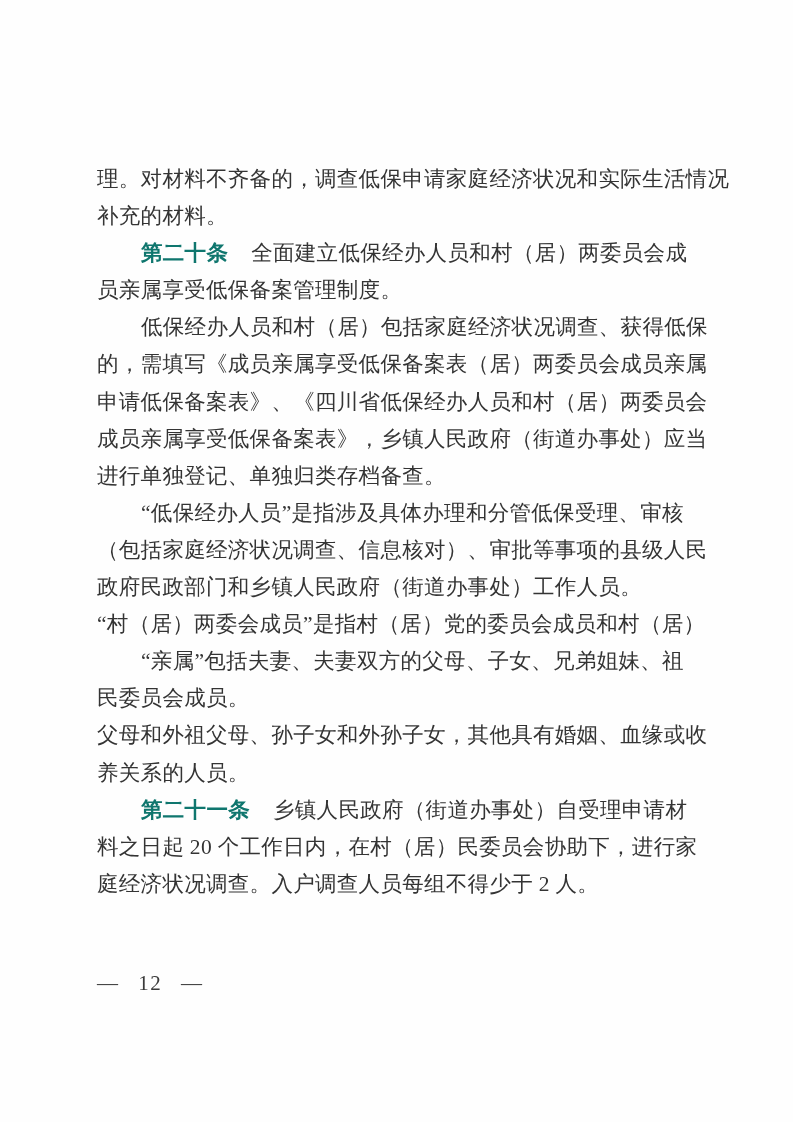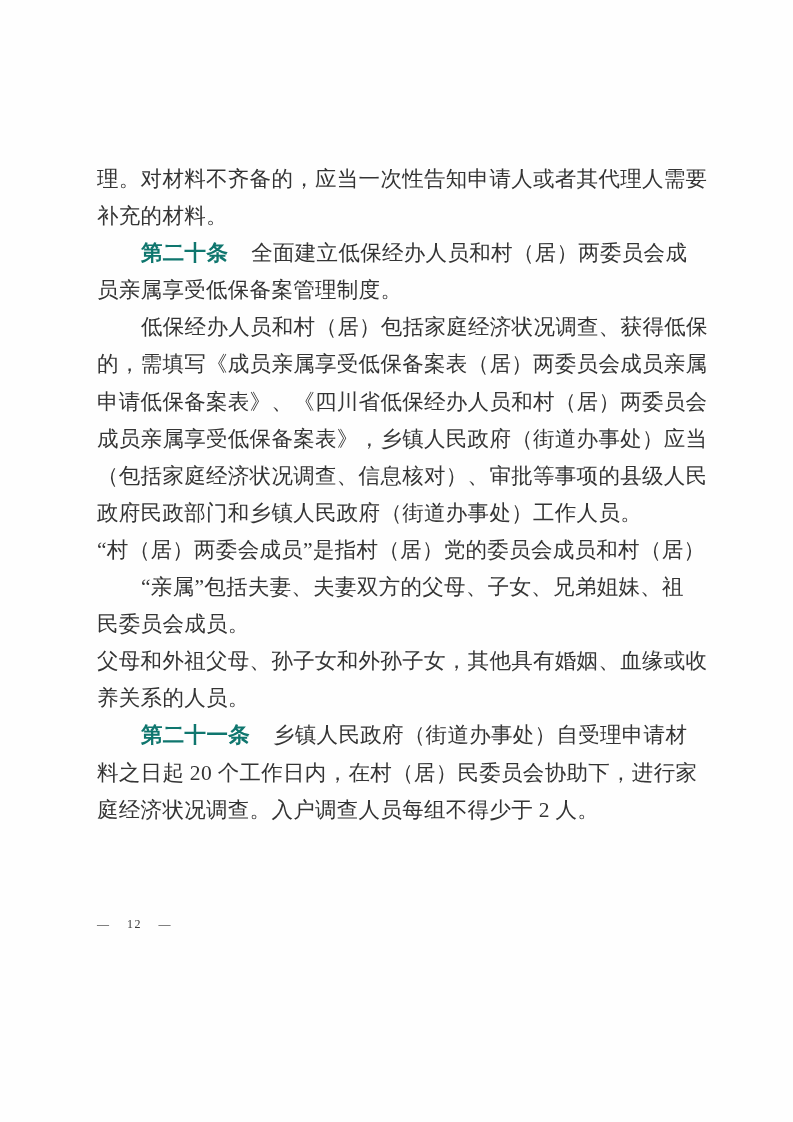--- a/index.html
+++ b/index.html
@@ -33,40 +33,42 @@
     padding-left: 44px;
   }
   .term {
     font-weight: bold;
     margin-right: 23px;
     color: #0f766e;
   }
   .page-footer {
     position: absolute;
     left: 97px;
-    top: 917px;
-    font-size: 12px;
+    top: 971px;
+    font-size: 21px;
     letter-spacing: 1.5px;
     word-spacing: 12px;
     color: #3a3a3a;
   }
 </style>
 </head>
 <body>
 
 <div class="page">
   <div class="doc-body">
-      <div class="line"><span class="seg">理。对材料不齐备的，应当一次性告知申请人或者其代理人需要</span></div>
+      <div class="line"><span class="seg">理。对材料不齐备的，调查低保申请家庭经济状况和实际生活情况</span></div>
       <div class="line"><span class="seg">补充的材料。</span></div>
       <div class="line ind"><span class="term">第二十条</span><span class="seg">全面建立低保经办人员和村（居）两委员会成</span></div>
       <div class="line"><span class="seg">员亲属享受低保备案管理制度。</span></div>
       <div class="line ind"><span class="seg">低保经办人员和村（居）包括家庭经济状况调查、获得低保</span></div>
       <div class="line"><span class="seg">的，需填写《成员亲属享受低保备案表（居）两委员会成员亲属</span></div>
       <div class="line"><span class="seg">申请低保备案表》、《四川省低保经办人员和村（居）两委员会</span></div>
       <div class="line"><span class="seg">成员亲属享受低保备案表》，乡镇人民政府（街道办事处）应当</span></div>
+      <div class="line"><span class="seg">进行单独登记、单独归类存档备查。</span></div>
+      <div class="line ind"><span class="seg">“低保经办人员”是指涉及具体办理和分管低保受理、审核</span></div>
       <div class="line"><span class="seg">（包括家庭经济状况调查、信息核对）、审批等事项的县级人民</span></div>
       <div class="line"><span class="seg">政府民政部门和乡镇人民政府（街道办事处）工作人员。</span></div>
       <div class="line"><span class="seg">“村（居）两委会成员”是指村（居）党的委员会成员和村（居）</span></div>
       <div class="line ind"><span class="seg">“亲属”包括夫妻、夫妻双方的父母、子女、兄弟姐妹、祖</span></div>
       <div class="line"><span class="seg">民委员会成员。</span></div>
       <div class="line"><span class="seg">父母和外祖父母、孙子女和外孙子女，其他具有婚姻、血缘或收</span></div>
       <div class="line"><span class="seg">养关系的人员。</span></div>
       <div class="line ind"><span class="term">第二十一条</span><span class="seg">乡镇人民政府（街道办事处）自受理申请材</span></div>
       <div class="line"><span class="seg">料之日起 20 个工作日内，在村（居）民委员会协助下，进行家</span></div>
       <div class="line"><span class="seg">庭经济状况调查。入户调查人员每组不得少于 2 人。</span></div>

